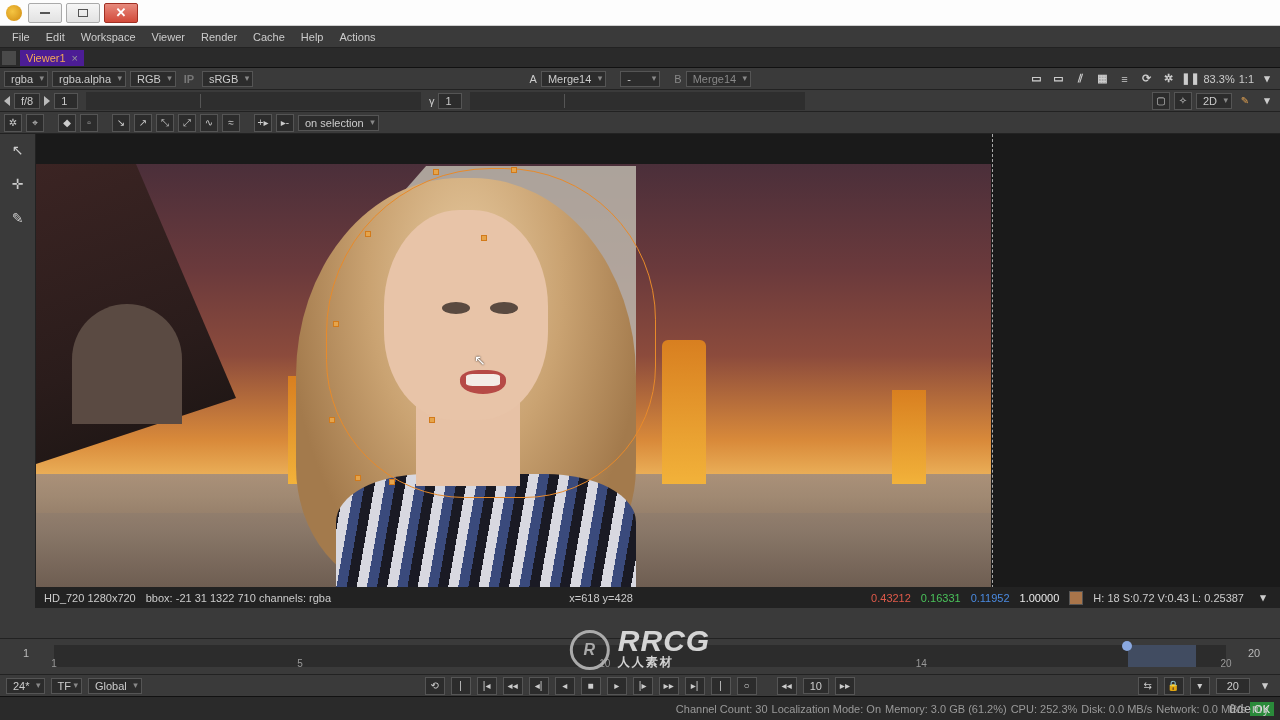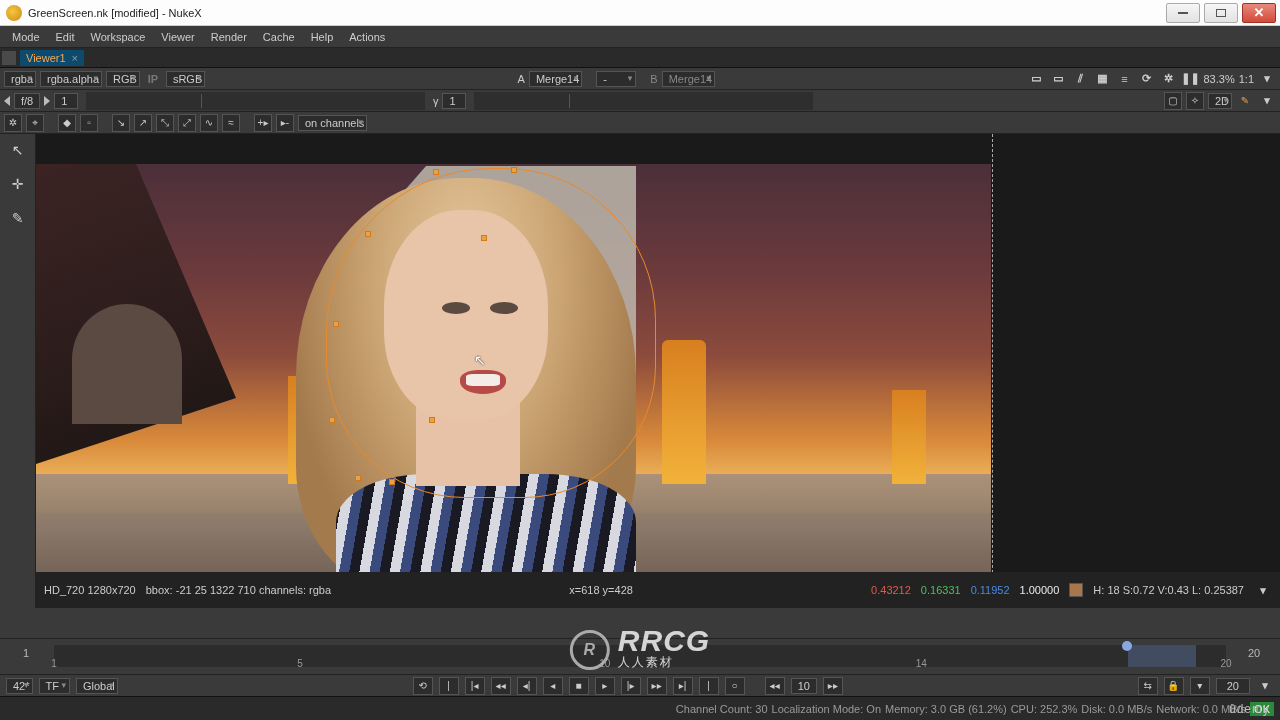--- a/index.html
+++ b/index.html
@@ -15,26 +15,26 @@
 .maxicon { width: 10px; height: 8px; border: 1.5px solid #555; }
 .closeicon { font-size:13px; color:#fff; font-weight:bold; }
 
 
 .menubar { height: 22px; background: #3a3a3a; display: flex; align-items: center; padding: 0 4px; border-bottom: 1px solid #222; }
 .menubar .menu-item { padding: 3px 8px; color: #ccc; cursor: default; }
 
 
 .tabrow { height: 20px; background: #2a2a2a; display: flex; align-items: center; padding-left: 2px; border-bottom: 1px solid #111; }
 .tabrow .tab-icon { width: 14px; height: 14px; background:#4a4a4a; margin-right:4px; }
-.tabrow .tab { padding: 2px 6px; background: #0c4a6e; color: #f4a958; margin-right: 4px; display:flex; align-items:center; gap:6px; }
+.tabrow .tab { padding: 2px 6px; background: #4c1d95; color: #f4a958; margin-right: 4px; display:flex; align-items:center; gap:6px; }
 .tabrow .tab .x { color:#999; }
 
 
 .chanbar { height: 22px; background: #3a3a3a; display: flex; align-items: center; padding: 0 4px; gap: 4px; border-bottom: 1px solid #222; }
-.dd { background: #2c2c2c; border: 1px solid #555; padding: 1px 2px 1px 6px; color:#ccc; position:relative; }
+.dd { background: #2c2c2c; border: 1px solid #555; padding: 1px 14px 1px 6px; color:#ccc; position:relative; }
 .dd:after { content:"▾"; position:absolute; right:3px; top:1px; font-size:9px; color:#888; }
 .chanbar .spacer { flex:1; }
 .icnbtn { width:18px; height:18px; display:flex; align-items:center; justify-content:center; color:#ccc;font-weight:bold; }
 .ablock { display:flex; align-items:center; gap:4px; margin: 0 10px; }
 .ab-label { color:#ccc; }
 .nodeval { color:#ccc; }
 .ab-dim .nodeval { color:#888; }
 
 
 .framebar { height: 22px; background: #3a3a3a; display: flex; align-items: center; padding: 0 4px; gap: 4px; border-bottom: 1px solid #222; }
@@ -84,21 +84,21 @@
 .roto { position:absolute; left:290px; top:4px; width:330px; height:330px; border:1px solid #e88a2a; border-radius:50% 46% 40% 42%; pointer-events:none; }
 .rpt { position:absolute; width:6px; height:6px; background:#e6a44a; border:1px solid #d27a1a; transform:translate(-50%,-50%); }
 
 
 .edgeDash { position:absolute; top:0; bottom:0; left:956px; border-left:1px dashed #aaa; }
 
 
 .cursor { position:absolute; left:438px; top:188px; font-size:14px; color:#fff; text-shadow:0 0 2px #000; pointer-events:none; }
 
 
-.viewinfo { position:absolute; left:0; right:0; bottom:0; height:36px; background:#222; display:flex; align-items:center; padding:0 8px; gap:10px; font-size:11px; color:#ccc;margin-top:22px; }
+.viewinfo { position:absolute; left:0; right:0; bottom:0; height:21px; background:#222; display:flex; align-items:center; padding:0 8px; gap:10px; font-size:11px; color:#ccc;margin-top:22px; }
 .viewinfo .spacer{flex:1}
 .cR{color:#e05a4a}.cG{color:#4ac25a}.cB{color:#4a8ae0}.cA{color:#eaeaea}
 .swatch{width:14px;height:14px;background:#a9754a;border:1px solid #555;}
 
 
 .timeline { position:absolute; left:0; right:0; bottom:46px; height:36px; background:#3a3a3a; border-top:1px solid #222; }
 .timeline .track { position:absolute; left:54px; right:54px; top:6px; height:22px; background:#2c2c2c; }
 .timeline .cache { position:absolute; right:30px; top:0; bottom:0; width:68px; background:#4a5a78; opacity:.7; }
 .timeline .playhead { position:absolute; right:94px; top:-4px; width:10px; height:10px; background:#8aa8e0; border-radius:50%; }
 .timeline .numL, .timeline .numR { position:absolute; top:8px; width:36px; text-align:center; color:#bbb; }
@@ -119,34 +119,33 @@
 .watermark { position:absolute; left:50%; transform:translateX(-50%); pointer-events:none; }
 .wm-rrcg { top:628px; font-size:28px; font-weight:bold; color:#e6e6e6; opacity:.9; letter-spacing:1px; font-style:italic; display:flex; align-items:center; gap:8px; }
 .wm-badge { width:40px; height:40px; border-radius:50%; border:3px solid #b8b8b8; display:flex; align-items:center; justify-content:center; color:#b8b8b8; font-size:16px; font-weight:bold; }
 .wm-udemy { position:absolute; right:10px; bottom:4px; color:#bcbcbc; font-size:12px; letter-spacing:1px; }
 </style>
 </head>
 <body>
 
 <div class="titlebar">
   <div class="app-icon"></div>
-  <div class="title">GreenScreen.nk [modified] - NukeX</div>
   <div class="winbtn">
       <div class="minicon"></div>
     </div>
   <div class="winbtn">
       <div class="maxicon"></div>
     </div>
   <div class="winbtn close">
       <span class="closeicon">✕</span>
     </div>
 </div>
 
 <div class="menubar">
-  <span class="menu-item">Mode</span>
+  <span class="menu-item">File</span>
   <span class="menu-item">Edit</span>
   <span class="menu-item">Workspace</span>
   <span class="menu-item">Viewer</span>
   <span class="menu-item">Render</span>
   <span class="menu-item">Cache</span>
   <span class="menu-item">Help</span>
   <span class="menu-item">Actions</span>
 </div>
 
 <div class="tabrow">
@@ -217,21 +216,21 @@
   <span style="width:6px"></span>
   <span class="tbtn">↘</span>
   <span class="tbtn">↗</span>
   <span class="tbtn">⤡</span>
   <span class="tbtn">⤢</span>
   <span class="tbtn">∿</span>
   <span class="tbtn">≈</span>
   <span style="width:6px"></span>
   <span class="tbtn">+▸</span>
   <span class="tbtn">▸-</span>
-  <span class="dd">on channels</span>
+  <span class="dd">on selection</span>
 </div>
 
 <div class="sidebar">
   <div class="tool">↖</div>
   <div class="tool">✛</div>
   <div class="tool">✎</div>
 </div>
 
 <div class="viewer">
   <div class="viewport">
@@ -263,21 +262,21 @@
     <div class="rpt" style="left:296px; top:256px"></div>
     <div class="rpt" style="left:396px; top:256px"></div>
     <div class="rpt" style="left:322px; top:314px"></div>
     <div class="rpt" style="left:356px; top:318px"></div>
     <div class="cursor">↖</div>
   </div>
   <div class="edgeDash"></div>
 
   <div class="viewinfo">
     <span>HD_720 1280x720</span>
-    <span>bbox: -21 25 1322 710 channels: rgba</span>
+    <span>bbox: -21 31 1322 710 channels: rgba</span>
     <div class="spacer"></div>
     <span>x=618 y=428</span>
     <div class="spacer"></div>
     <span class="cR">0.43212</span>
     <span class="cG">0.16331</span>
     <span class="cB">0.11952</span>
     <span class="cA">1.00000</span>
     <span class="swatch"></span>
     <span>H: 18 S:0.72 V:0.43 L: 0.25387</span>
     <span class="icnbtn">▾</span>
@@ -292,21 +291,21 @@
     <span class="tick" style="left:0%">1</span>
     <span class="tick" style="left:21%">5</span>
     <span class="tick" style="left:47%">10</span>
     <span class="tick" style="left:74%">14</span>
     <span class="tick" style="left:100%">20</span>
   </div>
   <div class="numR">20</div>
 </div>
 
 <div class="playbar">
-  <span class="dd">42*</span>
+  <span class="dd">24*</span>
   <span class="dd" style="padding-right:10px">TF</span>
   <span class="dd">Global</span>
   <div class="spacer"></div>
   <span class="pbtn">⟲</span>
   <span class="pbtn">|</span>
   <span class="pbtn">|◂</span>
   <span class="pbtn">◂◂</span>
   <span class="pbtn">◂|</span>
   <span class="pbtn">◂</span>
   <span class="pbtn">■</span>
@@ -336,16 +335,16 @@
   <span>CPU: 252.3%</span>
   <span>Disk: 0.0 MB/s</span>
   <span>Network: 0.0 MB/s</span>
   <span class="okbadge">OK</span>
 </div>
 
 <div class="watermark wm-rrcg">
   <span class="wm-badge">R</span>
   <div>
     <div style="font-size:30px;line-height:26px">RRCG</div>
-    <div style="font-size:12px;font-weight:normal;font-style:normal;letter-spacing:2px">人人素材</div>
+    <div style="font-size:12px;font-weight:bold;font-style:normal;letter-spacing:2px">人人素材</div>
   </div>
 </div>
 <div class="wm-udemy">ûdemy</div>
 
 </body></html>

